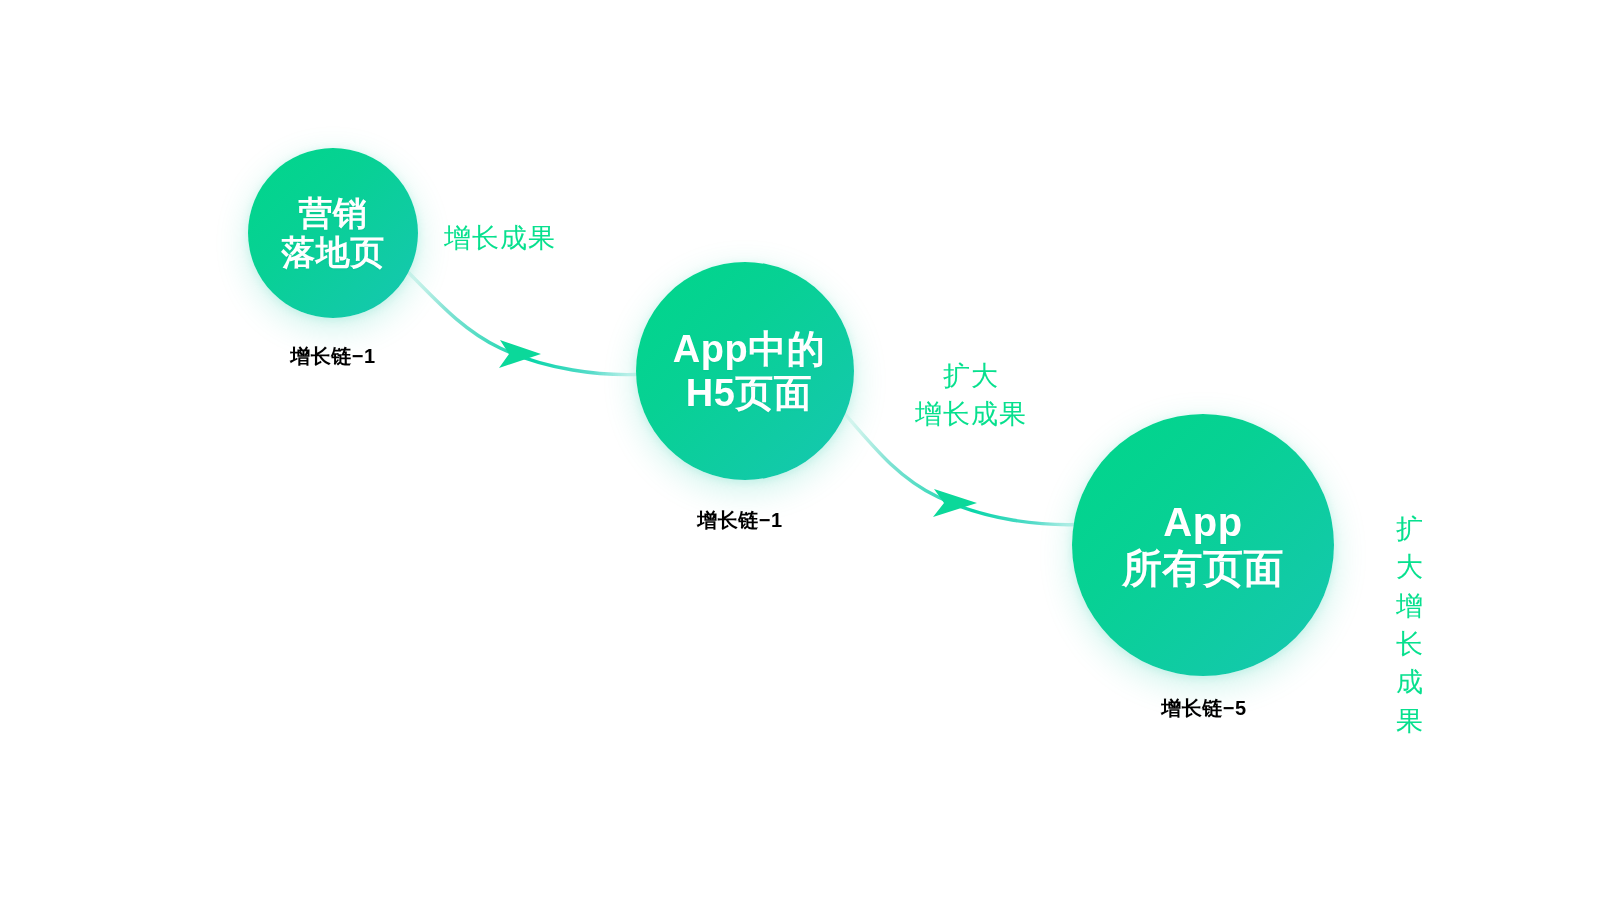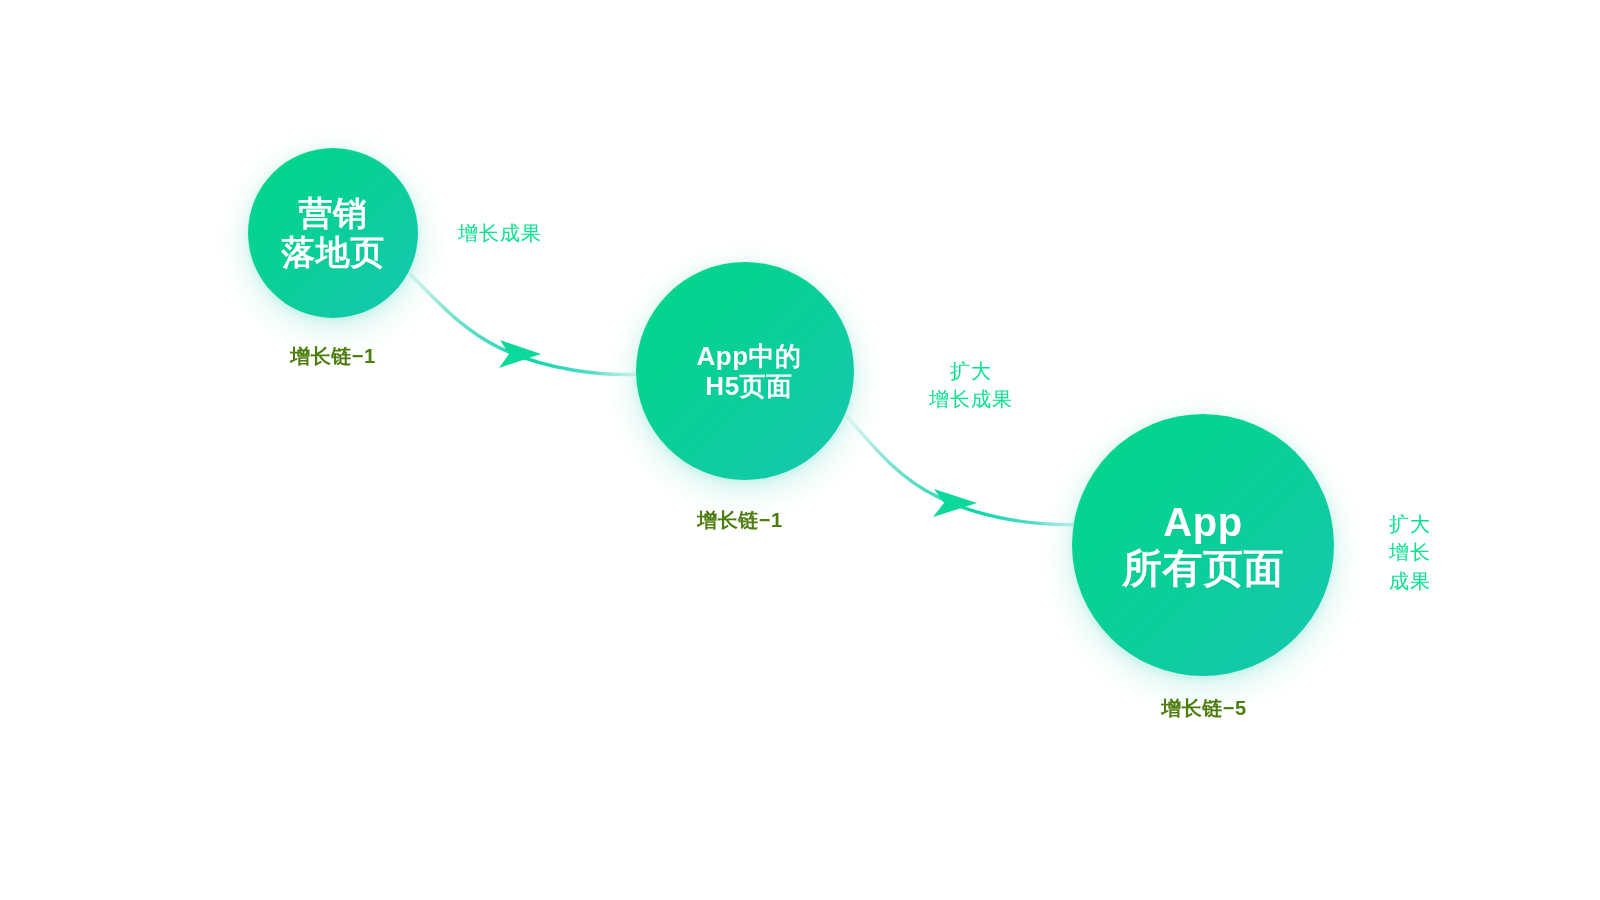--- a/index.html
+++ b/index.html
@@ -59,48 +59,48 @@
     left: 248px; top: 148px;
     width: 170px; height: 170px;
   }
   #node-1 .node-label { font-size: 34px; }
 
   
   #node-2 {
     left: 636px; top: 262px;
     width: 218px; height: 218px;
   }
-  #node-2 .node-label { font-size: 26px; margin-left: 8px; }
+  #node-2 .node-label { font-size: 38px; margin-left: 8px; }
 
   
   #node-3 {
     left: 1072px; top: 414px;
     width: 262px; height: 262px;
   }
   #node-3 .node-label { font-size: 40px; }
 
   
   .node-caption {
     position: absolute;
-    color: #4d7c0f;
+    color: #000000;
     font-size: 20px;
     font-weight: bold;
     letter-spacing: 0.5px;
     white-space: nowrap;
     text-align: center;
   }
   #caption-1 { left: 333px; top: 343px; transform: translateX(-50%); }
   #caption-2 { left: 740px; top: 507px; transform: translateX(-50%); }
   #caption-3 { left: 1204px; top: 695px; transform: translateX(-50%); }
 
   
   .edge-label {
     position: absolute;
     color: #07E08E;
-    font-size: 20px;
+    font-size: 27px;
     font-weight: normal;
     line-height: 1.42;
     letter-spacing: 1px;
     white-space: pre-line;
     text-align: center;
   }
   #edge-label-1 { left: 500px; top: 219px; transform: translateX(-50%); }
   #edge-label-2 { left: 971px; top: 357px; transform: translateX(-50%); }
   #edge-label-3 { left: 1410px; top: 510px; transform: translateX(-50%); }
 </style>

